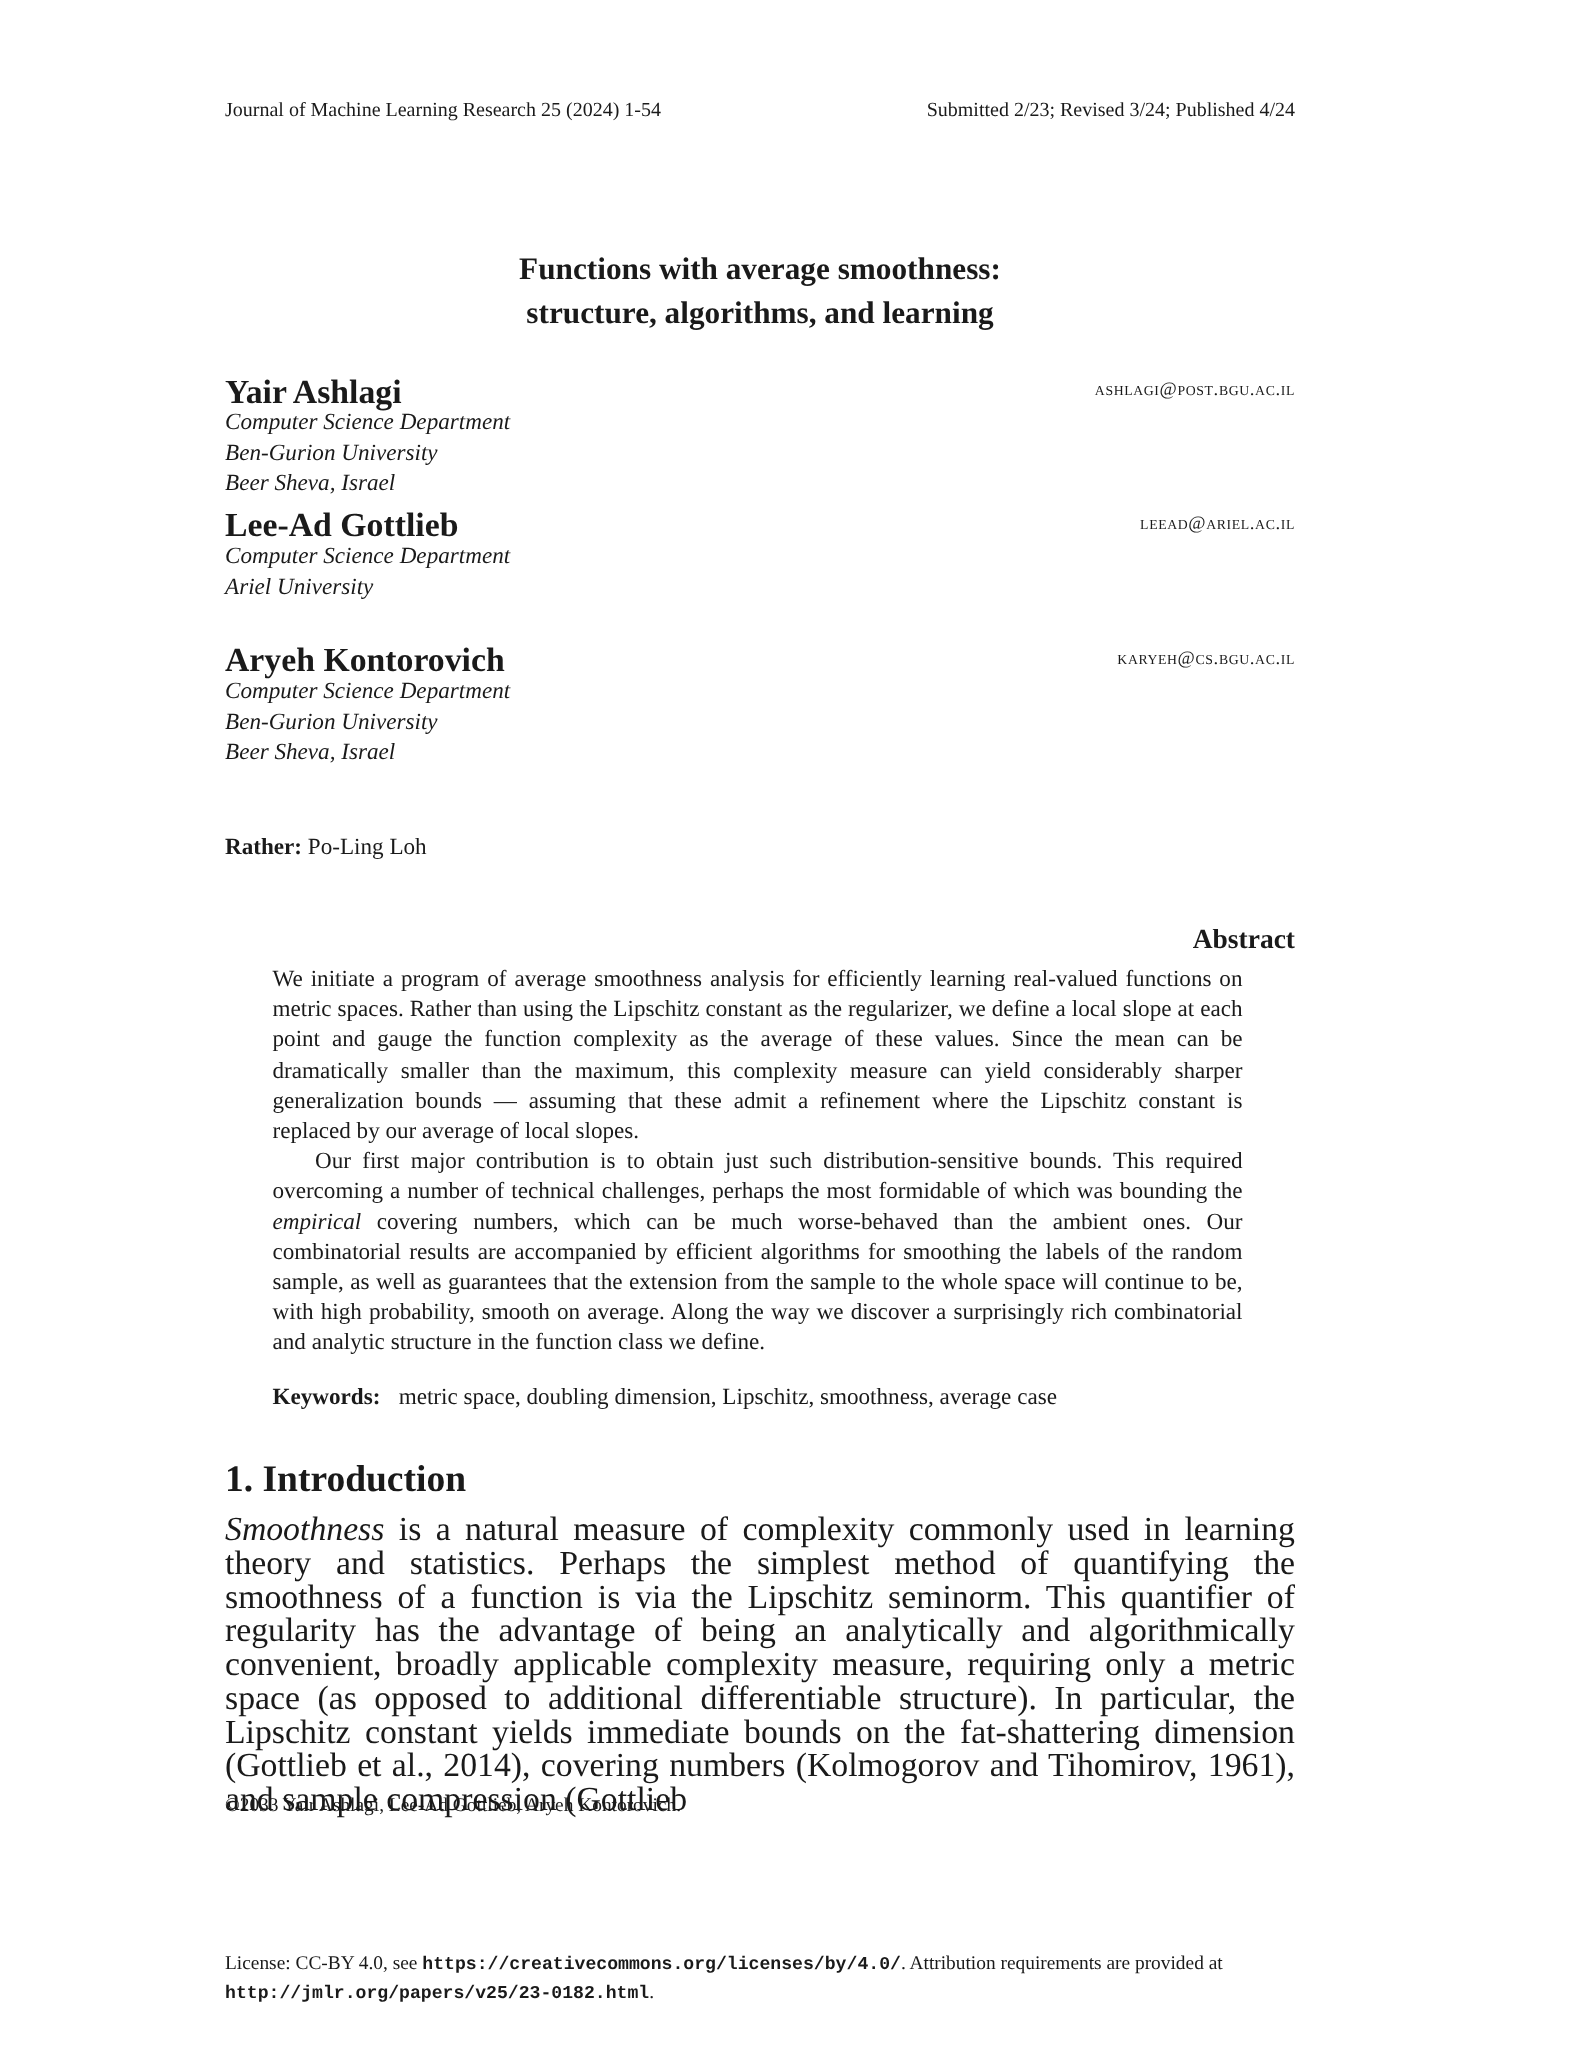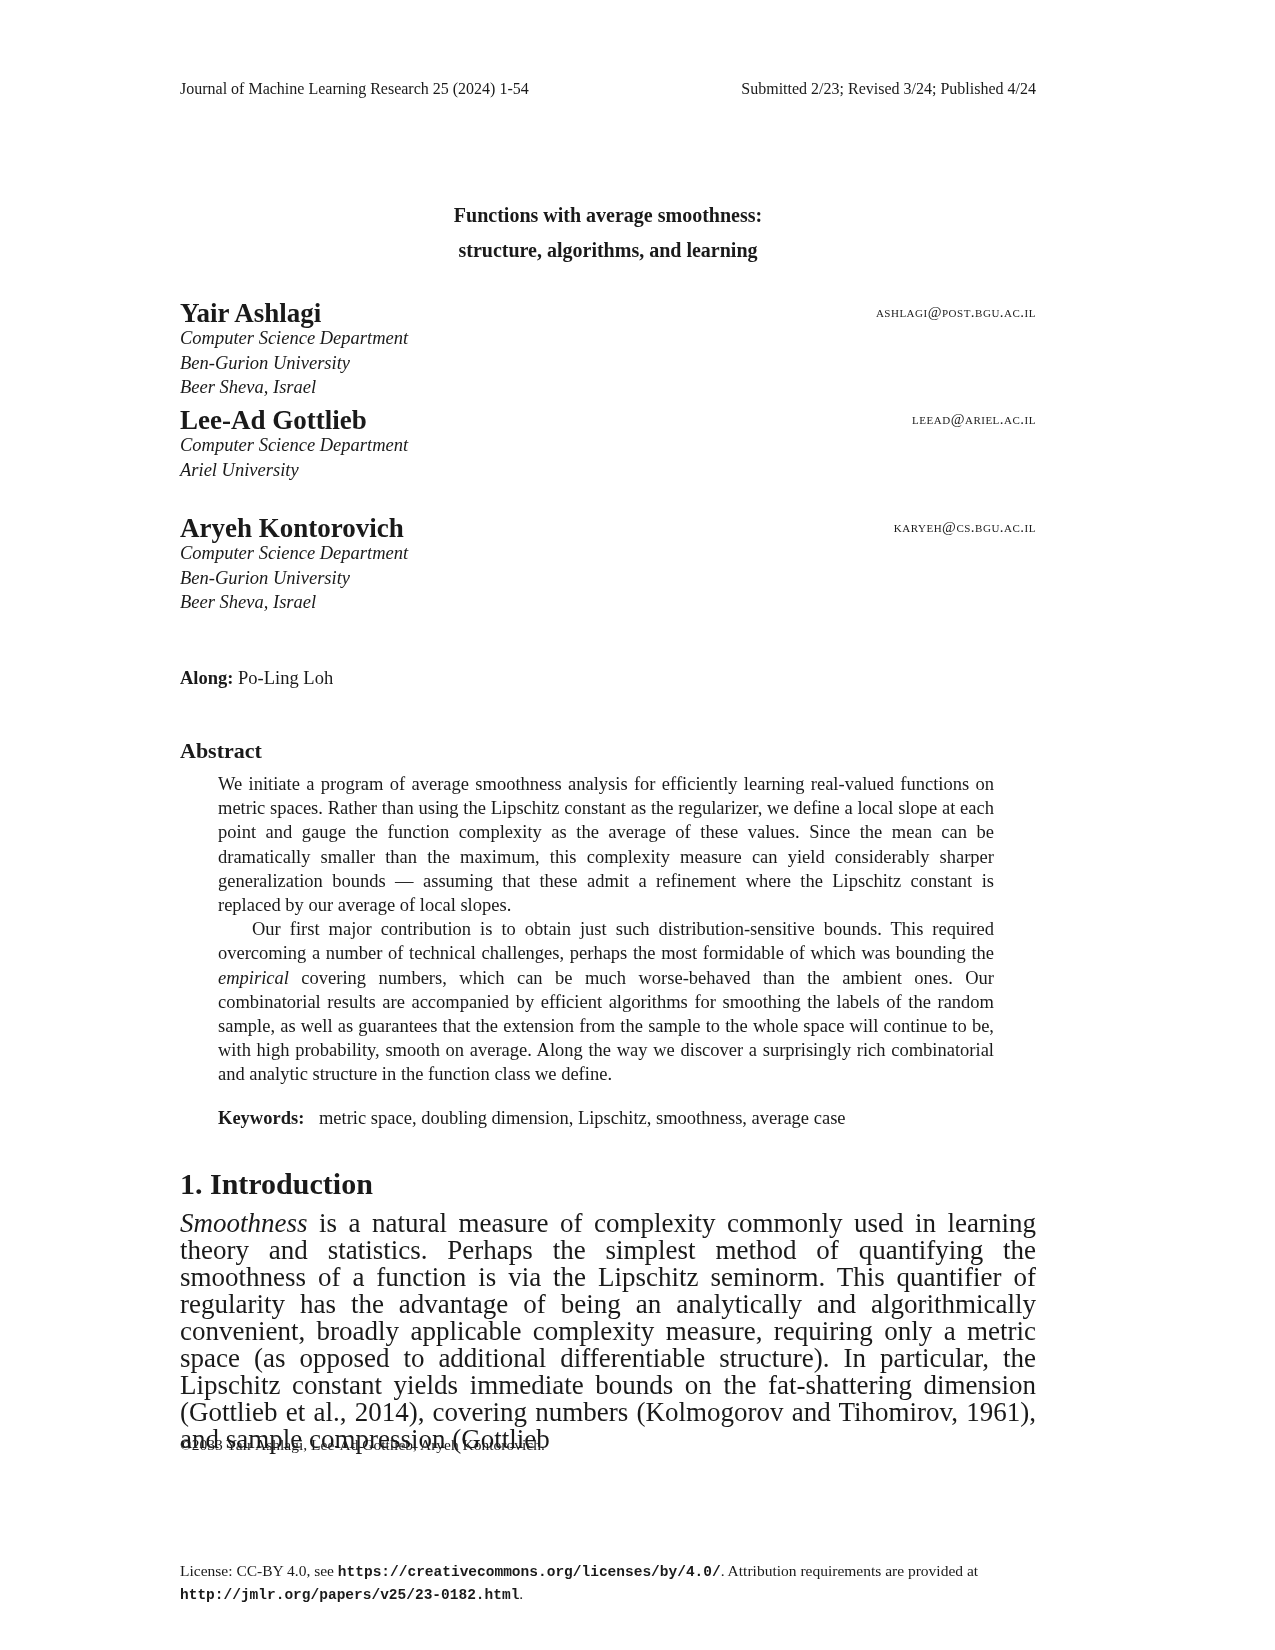--- a/index.html
+++ b/index.html
@@ -10,31 +10,31 @@
   }
   .mono { font-family: "Liberation Mono", "DejaVu Sans Mono", monospace; }
   .abs { position: absolute; }
 
   .running-header { top: 80px; left: 180px; width: 856px; height: 22px;
     font-family: "Liberation Serif", serif; font-size: 16px; }
   .running-header .left { position: absolute; left: 0; top: 0; }
   .running-header .right { position: absolute; right: 0; top: 0; }
 
   .title { top: 198px; left: 180px; width: 856px; text-align: center;
-    font-family: "Liberation Serif", serif; font-weight: bold; font-size: 20px; line-height: 35px; }
+    font-family: "Liberation Serif", serif; font-weight: bold; font-size: 25px; line-height: 35px; }
 
   .author { left: 180px; width: 856px; font-family: "Liberation Serif", serif; }
   .author .name { font-weight: bold; font-size: 27px; line-height: 26px; }
   .author .email { position: absolute; right: 0; top: 4px; font-size: 15px; letter-spacing: 0.5px; font-variant: small-caps; }
   .author .aff { font-style: italic; font-size: 18.5px; line-height: 24.5px; }
 
   .editor { top: 668px; left: 180px; font-family: "Liberation Serif", serif; font-size: 18.5px; }
   .editor b { font-weight: bold; }
 
-  .abstract-heading { top: 738px; left: 180px; width: 856px; text-align: left;
+  .abstract-heading { top: 738px; left: 180px; width: 856px; text-align: right;
     font-family: "Liberation Serif", serif; font-weight: bold; font-size: 22px; }
 
   .abstract-body { top: 772px; left: 218px; width: 776px;
     font-family: "Liberation Serif", serif; font-size: 18.5px; line-height: 24.2px; text-align: justify; }
   .abstract-body p { margin: 0; }
   .abstract-body p.indent { text-indent: 34px; }
 
   .keywords { top: 1108px; left: 218px; width: 776px;
     font-family: "Liberation Serif", serif; font-size: 18.5px; }
   .keywords b { font-weight: bold; margin-right: 10px; }
@@ -82,21 +82,21 @@
 
 <div class="abs author" style="top:515px;">
   <div class="name">Aryeh Kontorovich</div>
   <div class="email">karyeh@cs.bgu.ac.il</div>
   <div class="aff">Computer Science Department</div>
   <div class="aff">Ben-Gurion University</div>
   <div class="aff">Beer Sheva, Israel</div>
 </div>
 
 <div class="abs editor">
-  <b>Along:</b>
+  <b>Rather:</b>
   <span>Po-Ling Loh</span>
 </div>
 
 <div class="abs abstract-heading">Abstract</div>
 
 <div class="abs abstract-body">
   <p>We initiate a program of average smoothness analysis for efficiently learning real-valued functions on metric spaces. Rather than using the Lipschitz constant as the regularizer, we define a local slope at each point and gauge the function complexity as the average of these values. Since the mean can be dramatically smaller than the maximum, this complexity measure can yield considerably sharper generalization bounds — assuming that these admit a refinement where the Lipschitz constant is replaced by our average of local slopes.</p>
   <p class="indent"><span>Our first major contribution is to obtain just such distribution-sensitive bounds. This required overcoming a number of technical challenges, perhaps the most formidable of which was bounding the </span><i>empirical</i><span> covering numbers, which can be much worse-behaved than the ambient ones. Our combinatorial results are accompanied by efficient algorithms for smoothing the labels of the random sample, as well as guarantees that the extension from the sample to the whole space will continue to be, with high probability, smooth on average. Along the way we discover a surprisingly rich combinatorial and analytic structure in the function class we define.</span></p>
 </div>
 

